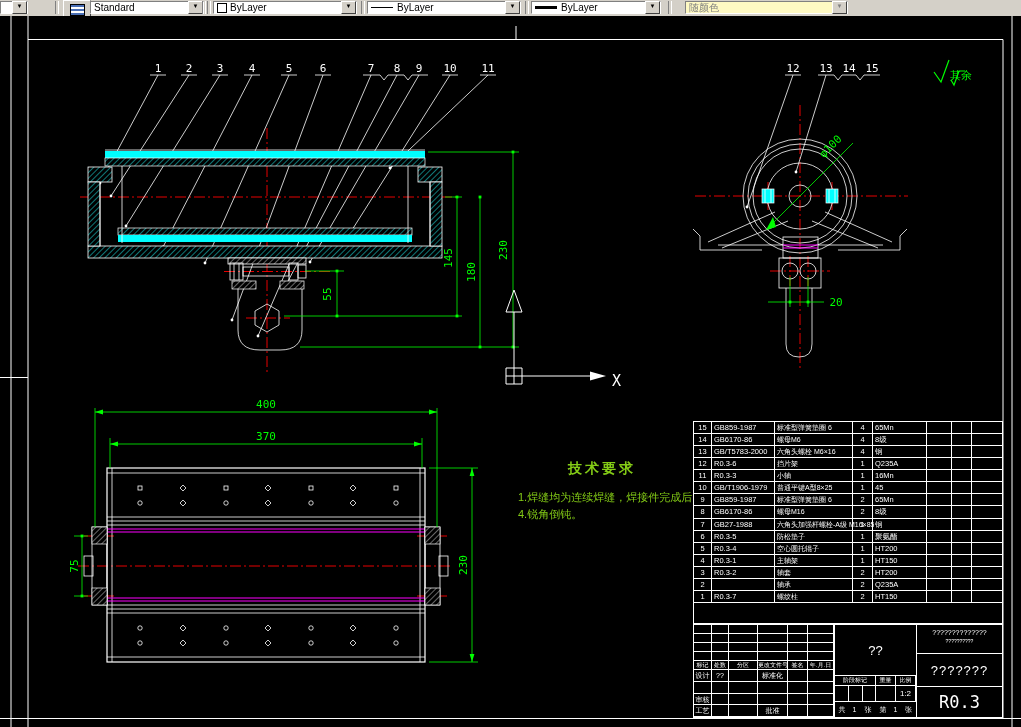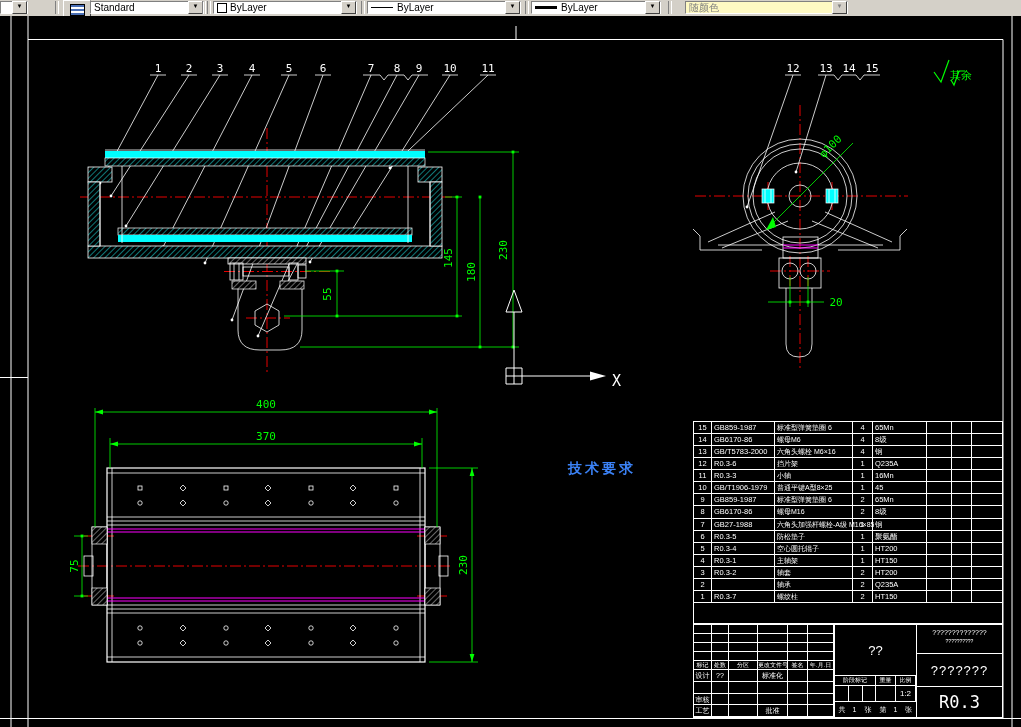--- a/index.html
+++ b/index.html
@@ -30,21 +30,21 @@
   .wl{stroke:#fff;stroke-width:0.8;fill:none}
   .wl2{stroke:#fff;stroke-width:1;fill:none}
   .rl{stroke:#f00;stroke-width:0.9;fill:none;stroke-dasharray:11 3 2 3}
   .gl{stroke:#00ff00;stroke-width:0.8;fill:none}
   .ml{stroke:#ff00ff;stroke-width:1;fill:none}
   .ct{fill:#fff;font:11px "DejaVu Sans Mono",monospace;text-anchor:middle}
   .dt{fill:#00ff00;font:11px "DejaVu Sans Mono",monospace;text-anchor:middle}
   .xt{fill:#fff;font:15px "DejaVu Sans Mono",monospace}
   .gt{fill:#00ff00;font:11px "Liberation Sans",sans-serif}
   
-  .tech{position:absolute;left:518px;top:460px;width:185px;color:#3b82f6}
+  .tech{position:absolute;left:518px;top:460px;width:185px;color:#84cc16}
   .tech-title{font-size:14px;font-weight:bold;letter-spacing:3px;margin-left:50px;margin-bottom:11px}
   .tech-line{font-size:11px;line-height:16.5px;white-space:nowrap}
   
   .bom{position:absolute;left:693px;top:421px;width:310px;height:203px;border:1px solid #fff;
        box-sizing:border-box;color:#fff}
   .bom-rows{height:181px;display:flex;flex-direction:column}
   .brow{flex:1;display:flex;border-bottom:1px solid #fff}
   .brow .c{border-right:1px solid #fff;box-sizing:border-box;font-size:7.5px;line-height:11px;
            padding-left:2px;white-space:nowrap;overflow:visible}
   .c-seq{width:18px;text-align:center;padding-left:0!important}
@@ -343,20 +343,22 @@
     <text class="dt" x="266" y="440">370</text>
     <text class="dt" x="467" y="565" transform="rotate(-90 467 565)">230</text>
     <text class="dt" x="78" y="566" transform="rotate(-90 78 566)">75</text>
     <text class="dt" x="833" y="149" transform="rotate(-45 833 149)">φ100</text>
     <text class="dt" x="836" y="306">20</text>
   </g>
 </svg>
 
 <div class="tech">
   <div class="tech-title">技术要求</div>
+  <div class="tech-line">1.焊缝均为连续焊缝，焊接件完成后</div>
+  <div class="tech-line">4.锐角倒钝。</div>
 </div>
 
 <div class="bom">
   <div class="bom-rows">
 
       <div class="brow">
         <div class="c c-seq">15</div>
         <div class="c c-code">GB859-1987</div>
         <div class="c c-name">标准型弹簧垫圈 6</div>
         <div class="c c-qty">4</div>

